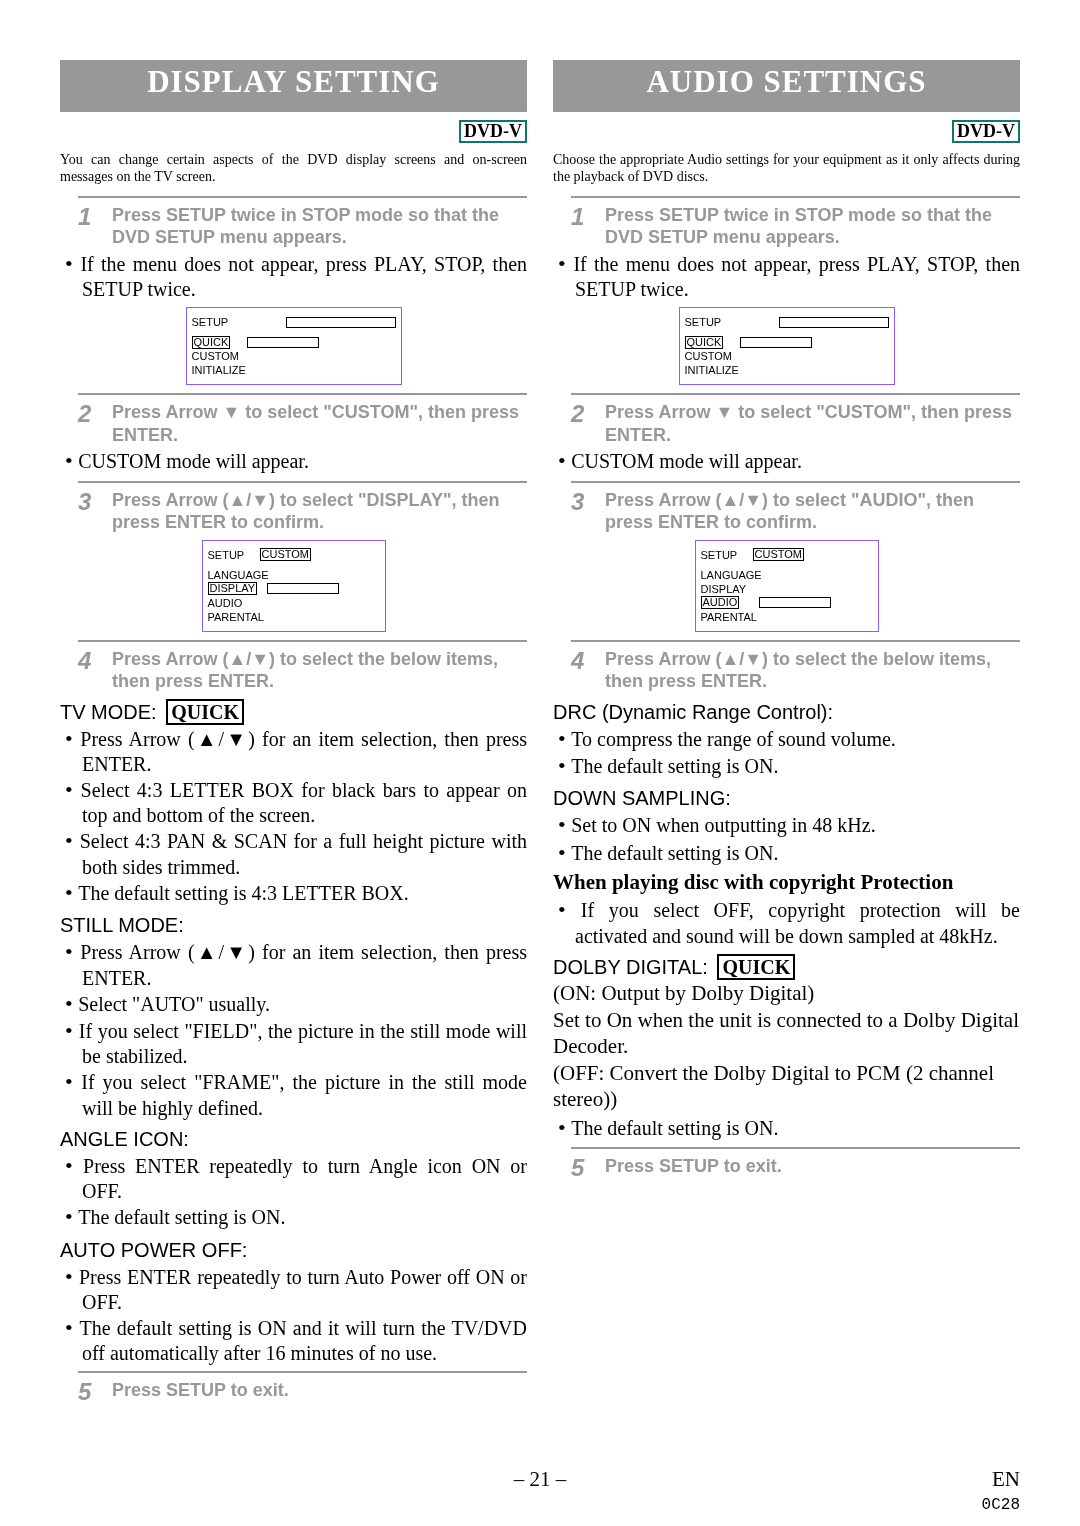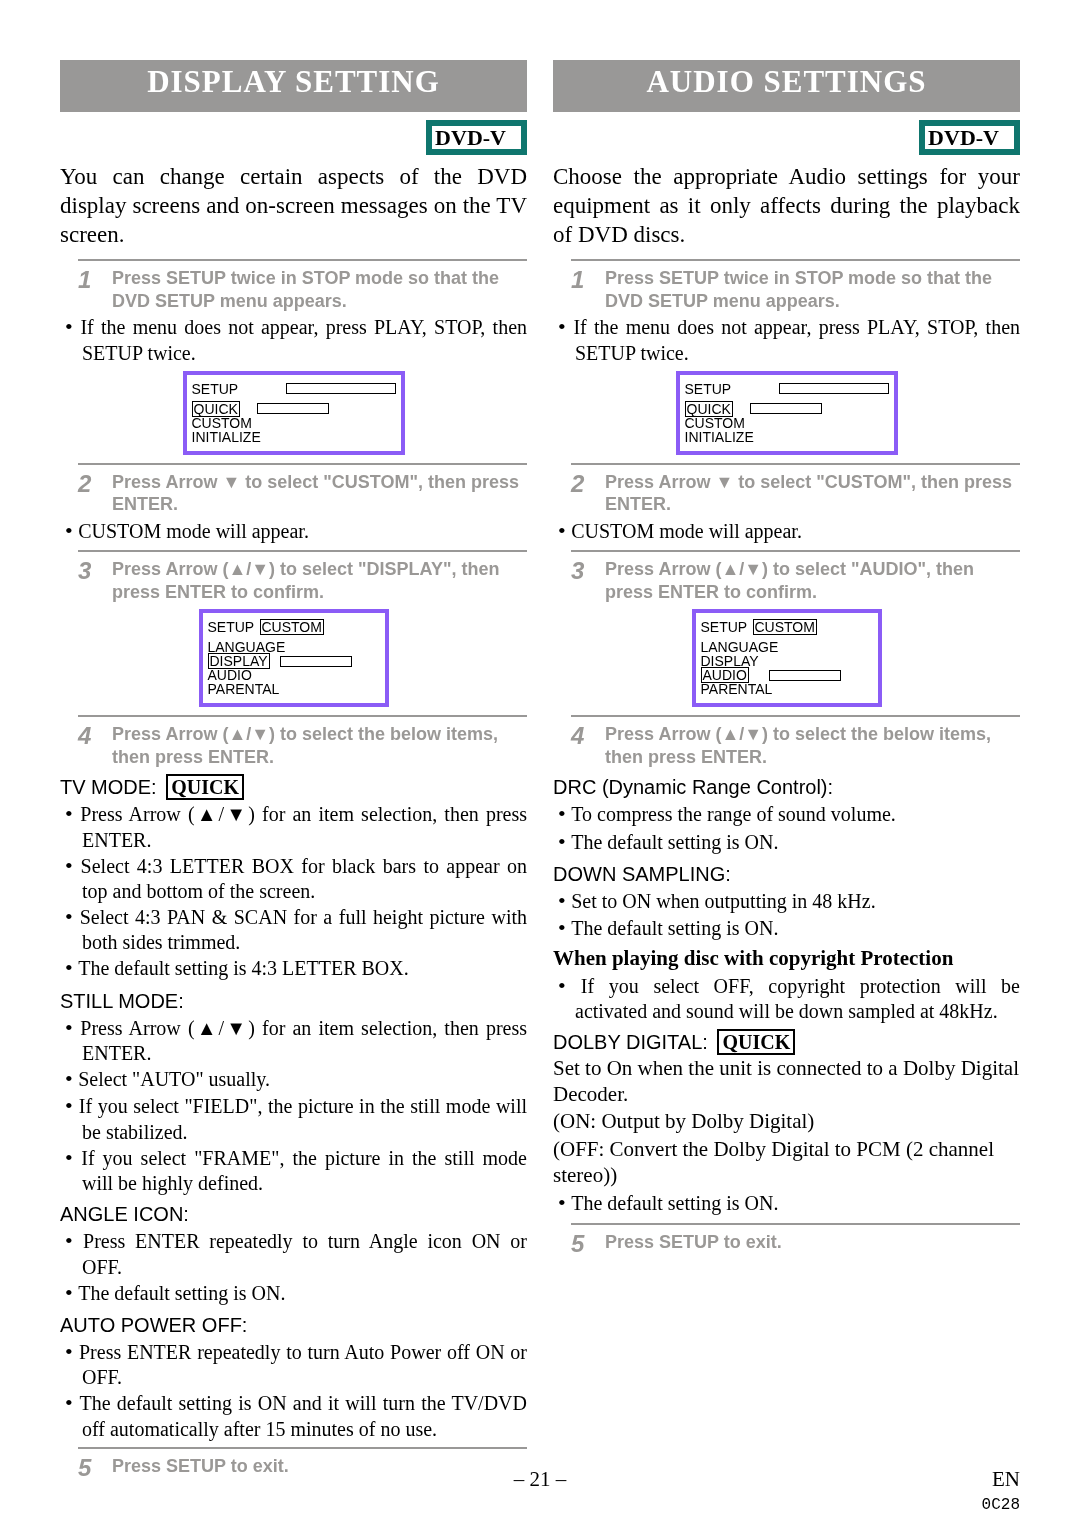--- a/index.html
+++ b/index.html
@@ -28,27 +28,27 @@
     text-align: center;
     padding: 4px 0 12px 0;
     letter-spacing: 1px;
     margin-bottom: 8px;
   }
   .tag-row { text-align: right; margin-bottom: 8px; }
   .tag {
     display: inline-block;
     font-family: "Times New Roman", serif;
     font-weight: bold;
-    font-size: 22px;
-    border: 6px solid #0f766e;
-    padding: 0 15px 0 3px;
+    font-size: 18px;
+    border: 2px solid #0f766e;
+    padding: 0 3px 0 3px;
     line-height: 1.05;
   }
   .intro {
-    font-size: 23px;
+    font-size: 14px;
     text-align: justify;
     line-height: 1.25;
     margin: 6px 0 10px 0;
   }
   .hr {
     border-top: 2px solid #999897;
     margin: 6px 0 6px 18px;
   }
   .step {
     display: flex;
@@ -94,23 +94,23 @@
     padding: 0 3px;
     margin-left: 4px;
   }
   .boldline { font-weight: bold; font-size: 21px; margin-top:2px; }
   .plain { font-size: 21px; line-height: 1.22; margin:2px 0; }
 
   
   .dia-wrap { text-align:center; margin: 6px 0 8px 0; }
   .dia {
     display:inline-block;
-    border:4px solid #8b5cf6;
+    border:1px solid #8b5cf6;
     font-family: Arial, Helvetica, sans-serif;
-    font-size:14px;
+    font-size:11px;
     text-align:left;
     padding: 7px 5px 7px 5px;
     letter-spacing:0;
   }
   .dia .row { display:flex; align-items:center; height:14px; }
   .dia .lbl { width:64px; }
   .dia .bar { border:1px solid #000; height:9px; width:108px; margin-left:30px; }
   .dia .bar.sm { width:70px; margin-left:0; }
   .dia .sel { text-decoration: none; border:1px solid #000; padding:0 1px; line-height:1; display:inline-block; }
 
@@ -228,21 +228,21 @@
 
   <div class="subhead">ANGLE ICON:</div>
   <ul class="bullets">
     <li>Press ENTER repeatedly to turn Angle icon ON or OFF.</li>
     <li>The default setting is ON.</li>
   </ul>
 
   <div class="subhead">AUTO POWER OFF:</div>
   <ul class="bullets">
     <li>Press ENTER repeatedly to turn Auto Power off ON or OFF.</li>
-    <li>The default setting is ON and it will turn the TV/DVD off automatically after 15 minutes of no use.</li>
+    <li>The default setting is ON and it will turn the TV/DVD off automatically after 16 minutes of no use.</li>
   </ul>
 
   <div class="hr"></div>
   <div class="step">
           <span class="num">5</span>
     <span class="text">Press SETUP to exit.</span>
         </div>
 </div>
 
 <div class="col">
@@ -335,22 +335,22 @@
     <li>Set to ON when outputting in 48 kHz.</li>
     <li>The default setting is ON.</li>
   </ul>
   <div class="boldline">When playing disc with copyright Protection</div>
   <ul class="bullets">
           <li>If you select OFF, copyright protection will be activated and sound will be down sampled at 48kHz.</li>
         </ul>
 
   <div class="subhead">
     <span>DOLBY DIGITAL:</span> <span class="quick">QUICK</span></div>
+  <div class="plain">(ON: Output by Dolby Digital)</div>
   <div class="plain">Set to On when the unit is connected to a Dolby Digital Decoder.</div>
-  <div class="plain">(ON: Output by Dolby Digital)</div>
   <div class="plain">(OFF: Convert the Dolby Digital to PCM (2 channel stereo))</div>
   <ul class="bullets">
           <li>The default setting is ON.</li>
         </ul>
 
   <div class="hr"></div>
   <div class="step">
           <span class="num">5</span>
     <span class="text">Press SETUP to exit.</span>
         </div>

